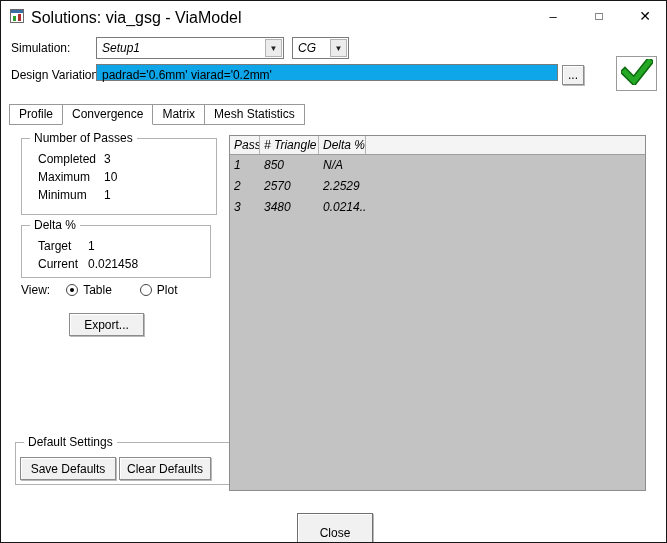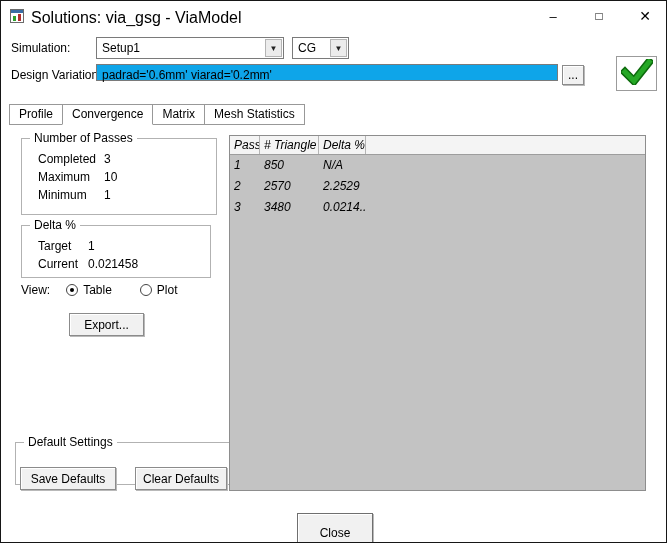--- a/index.html
+++ b/index.html
@@ -25,21 +25,21 @@
     font-family: "Liberation Sans", sans-serif; cursor: default;
   }
   .winbtn.min { left: 529px; }
   .winbtn.max { left: 575px; font-size: 12px; }
   .winbtn.close { left: 621px; font-size: 14px; }
   
   .lbl { position: absolute; white-space: nowrap; }
   .combo {
     position: absolute; background: #fff; border: 1px solid #7a7a7a; height: 22px;
   }
-  .combo .val { position: absolute; left: 5px; top: 3px; white-space: nowrap; }
+  .combo .val { position: absolute; left: 5px; top: 3px; white-space: nowrap; font-style: italic; }
   .combo .arrow {
     position: absolute; right: 1px; top: 1px; bottom: 1px; width: 17px;
     background: #ececec; border: 1px solid #b4b4b4;
     display: flex; align-items: center; justify-content: center;
     font-size: 8px; color: #222;
   }
   .textfield {
     position: absolute; background: #0ea5e9; border: 1px solid #7a7a7a; height: 17px;
   }
   .textfield .val { position: absolute; left: 5px; top: 3px; white-space: nowrap; }
@@ -95,21 +95,21 @@
   }
   .c-pass { width: 30px; }
   .c-tri { width: 59px; }
   .c-delta { width: 47px; }
   .c-fill { flex: 1; border-right: none; }
   .trow { display: flex; height: 21px; line-height: 21px; }
   .trow:first-of-type { margin-top: 1px; }
   .td { padding-left: 4px; white-space: nowrap; overflow: hidden; }
   
   .export-btn { left: 68px; top: 312px; width: 75px; height: 23px; }
-  .defaults-buttons { position: absolute; left: 4px; top: 24px; display: flex; gap: 19px; }
+  .defaults-buttons { position: absolute; left: 4px; top: 14px; display: flex; gap: 3px; }
   .defaults-buttons .smallbtn { position: static; height: 23px; }
   .close-btn { left: 296px; top: 512px; width: 76px; height: 39px; border: 1px solid #6f6f6f; }
 </style>
 </head>
 <body>
 
 <div class="window">
 
   <div class="titlebar">
     <span class="app-icon">

